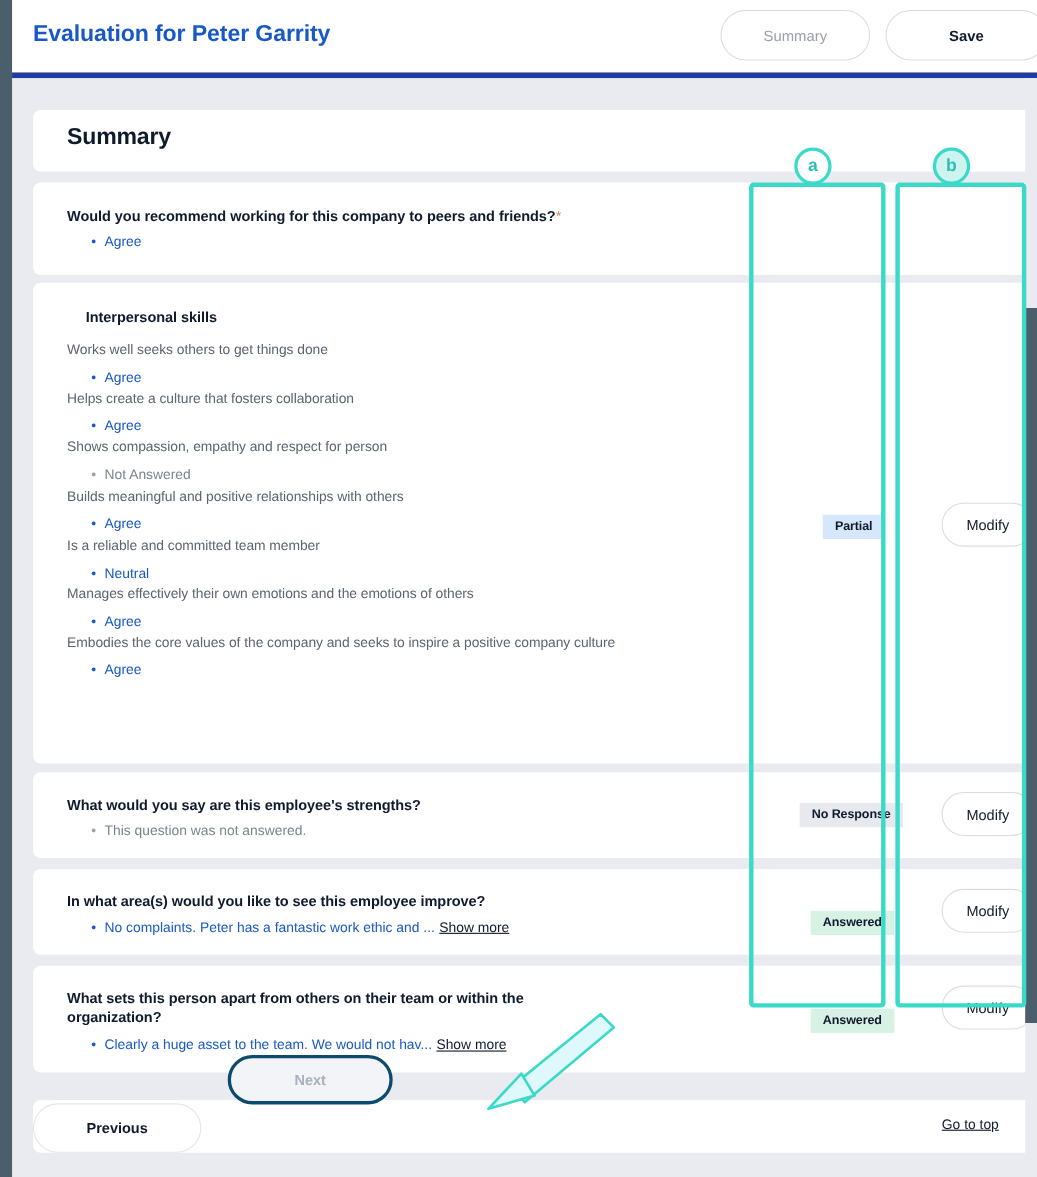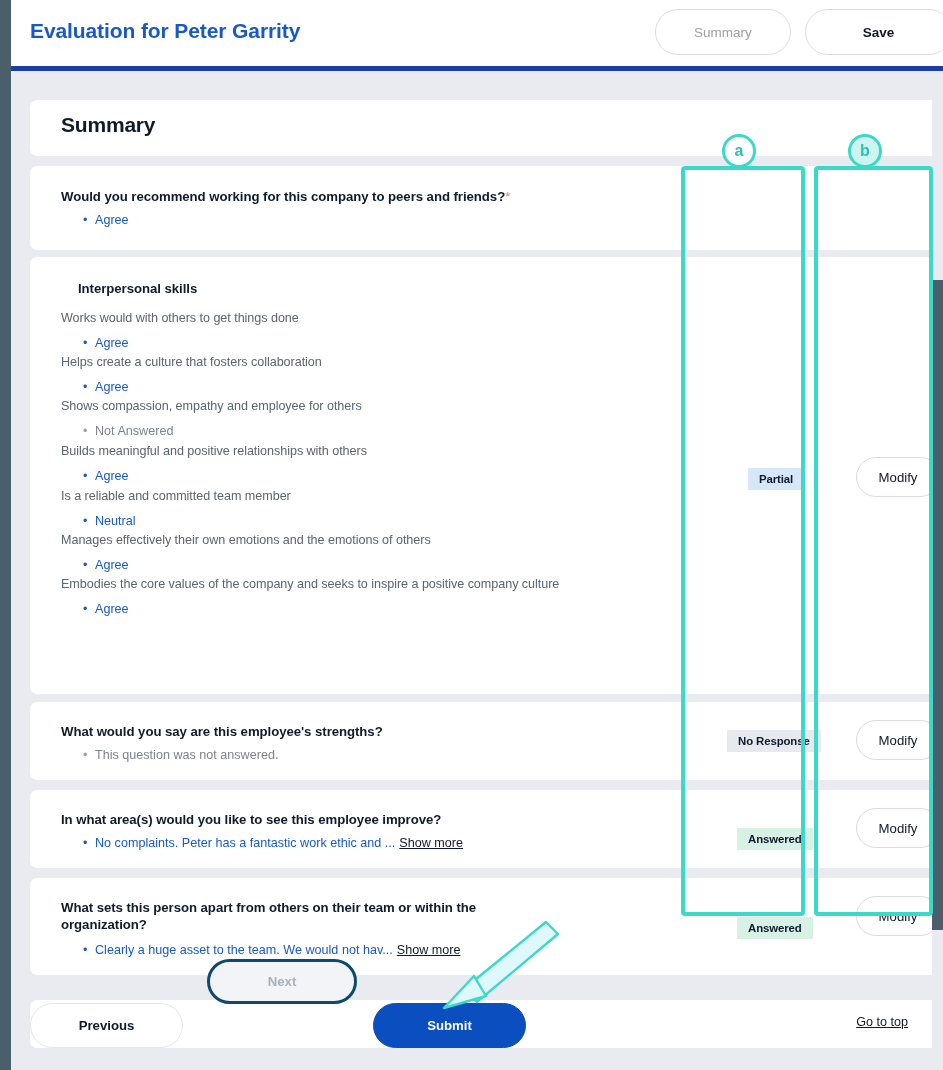--- a/index.html
+++ b/index.html
@@ -291,27 +291,27 @@
       <div class="ans" style="left:53px; top:46px;">
         <span class="bullet">•</span><span>Agree</span>
       </div>
       <div class="badge badge-answered" style="left:708px; top:122px;">Answered</div>
       <div class="modify-btn" style="left:826px; top:111px;">Modify</div>
     </div>
 
     <div class="qrow" style="top:186px; height:437px;">
       <div class="q-title" style="left:48px; top:23px;">Interpersonal skills</div>
 
-      <div class="sub-q" style="left:31px; top:53px;">Works would with others to get things done</div>
+      <div class="sub-q" style="left:31px; top:53px;">Works well seeks others to get things done</div>
       <div class="ans" style="left:53px; top:78px;"><span class="bullet">•</span><span>Agree</span></div>
 
       <div class="sub-q" style="left:31px; top:97px;">Helps create a culture that fosters collaboration</div>
       <div class="ans" style="left:53px; top:122px;"><span class="bullet">•</span><span>Agree</span></div>
 
-      <div class="sub-q" style="left:31px; top:141px;">Shows compassion, empathy and employee for others</div>
+      <div class="sub-q" style="left:31px; top:141px;">Shows compassion, empathy and respect for person</div>
       <div class="ans muted" style="left:53px; top:166px;"><span class="bullet">•</span><span>Not Answered</span></div>
 
       <div class="sub-q" style="left:31px; top:186px;">Builds meaningful and positive relationships with others</div>
       <div class="ans" style="left:53px; top:211px;"><span class="bullet">•</span><span>Agree</span></div>
 
       <div class="sub-q" style="left:31px; top:231px;">Is a reliable and committed team member</div>
       <div class="ans" style="left:53px; top:256px;"><span class="bullet">•</span><span>Neutral</span></div>
 
       <div class="sub-q" style="left:31px; top:275px;">Manages effectively their own emotions and the emotions of others</div>
       <div class="ans" style="left:53px; top:300px;"><span class="bullet">•</span><span>Agree</span></div>
@@ -352,21 +352,20 @@
       <div class="badge badge-answered" style="left:707px; top:29px;">Answered</div>
       <div class="modify-btn" style="left:826px; top:18px;">Modify</div>
     </div>
 
     <div class="card gototop-card">
       <div class="gototop-link">Go to top</div>
     </div>
 
     <div class="nav-btn btn-prev">Previous</div>
     <div class="nav-btn btn-next">Next</div>
-    <div class="nav-btn btn-submit">Submit</div>
 
   </div>
 
   <div class="scroll-track">
     <div class="scroll-thumb" style="top:209px;"></div>
   </div>
 
   <div class="anno-box" style="left:681px; top:166px; width:124px; height:750px;"></div>
   <div class="anno-box" style="left:814px; top:166px; width:119px; height:750px;"></div>
 

